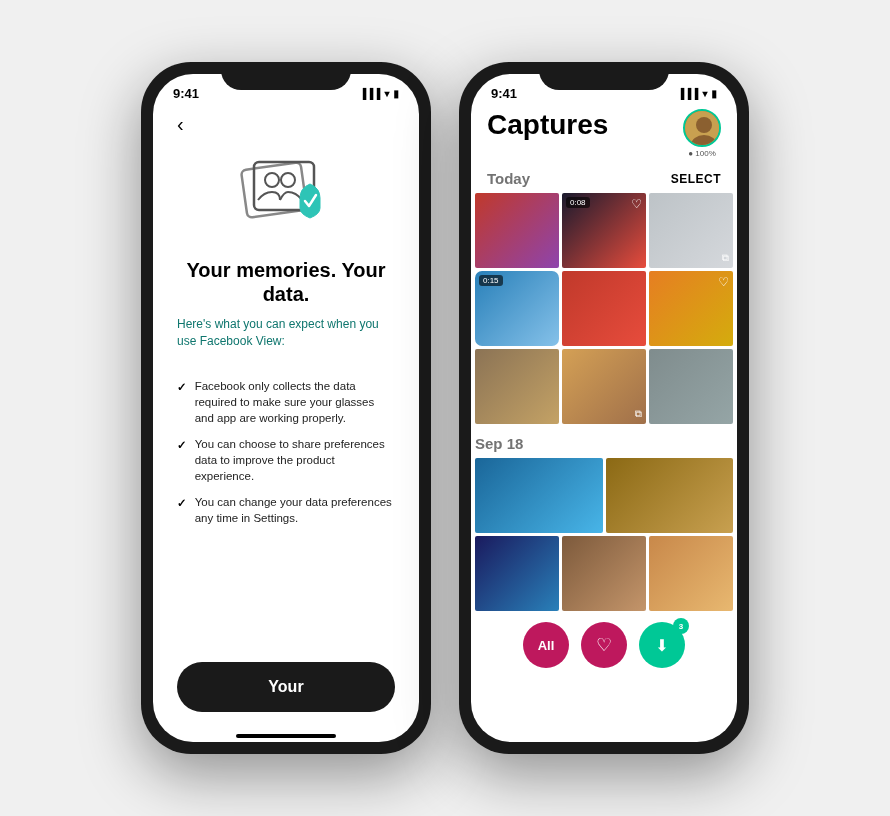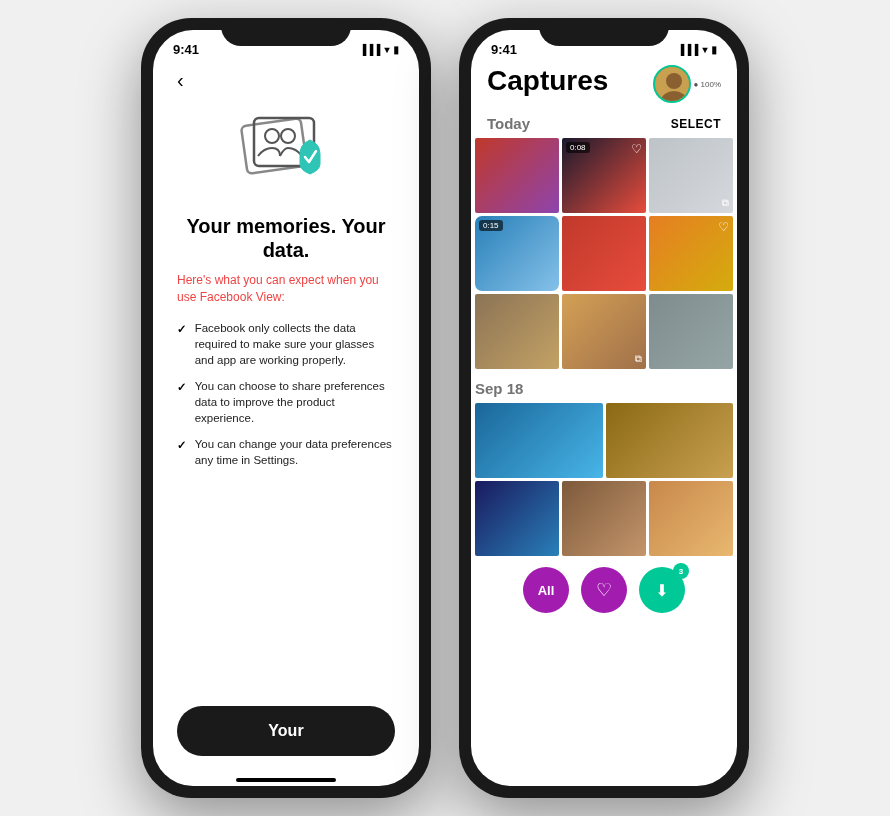--- a/index.html
+++ b/index.html
@@ -10,21 +10,21 @@
       align-items: center;
       min-height: 816px;
       width: 890px;
       font-family: -apple-system, BlinkMacSystemFont, 'Helvetica Neue', Arial, sans-serif;
       gap: 28px;
     }
 
     
     .phone {
       width: 290px;
-      height: 780px;
+      height: 692px;
       background: #1a1a1a;
       border-radius: 50px;
       padding: 12px;
       position: relative;
       box-shadow: 0 20px 60px rgba(0,0,0,0.4);
     }
     .phone-inner {
       width: 100%;
       height: 100%;
       background: #fff;
@@ -71,22 +71,22 @@
     .privacy-title {
       text-align: center;
       font-size: 20px;
       font-weight: 700;
       color: #000;
       margin-bottom: 10px;
       line-height: 1.2;
     }
     .privacy-subtitle {
       font-size: 12px;
-      color: #ef4444;
-      margin-bottom: 14px;
+      color: #0f766e;
+      margin-bottom: 28px;
       line-height: 1.4;
     }
     .privacy-bullets {
       flex: 1;
       display: flex;
       flex-direction: column;
       gap: 10px;
     }
     .bullet-item {
       display: flex;
@@ -120,21 +120,21 @@
       padding: 4px 16px 8px;
       flex-shrink: 0;
     }
     .captures-title {
       font-size: 28px;
       font-weight: 800;
       color: #000;
     }
     .avatar-container {
       display: flex;
-      flex-direction: row;
+      flex-direction: column;
       align-items: center;
       gap: 2px;
     }
     .avatar {
       width: 38px;
       height: 38px;
       border-radius: 50%;
       background: linear-gradient(135deg, #8B6914 0%, #C8A050 100%);
       overflow: hidden;
       position: relative;
@@ -212,21 +212,21 @@
       align-items: center;
       padding: 8px 16px 10px;
       gap: 12px;
       flex-shrink: 0;
       background: rgba(255,255,255,0.95);
     }
     .tab-btn {
       width: 46px;
       height: 46px;
       border-radius: 50%;
-      background: #a21caf;
+      background: #be185d;
       display: flex;
       align-items: center;
       justify-content: center;
       color: #fff;
       font-size: 18px;
       cursor: pointer;
       position: relative;
     }
     .tab-btn.teal {
       background: #00C896;

